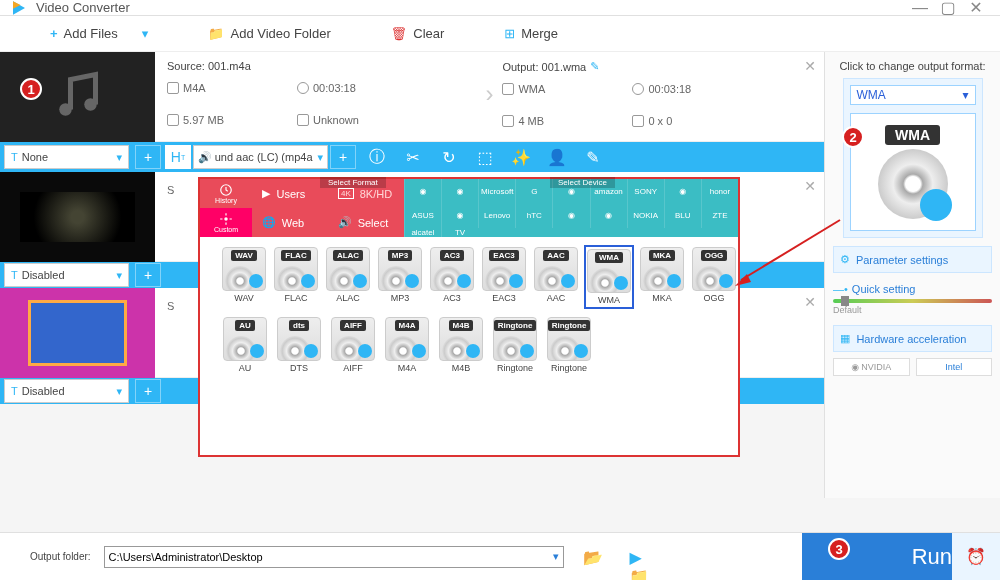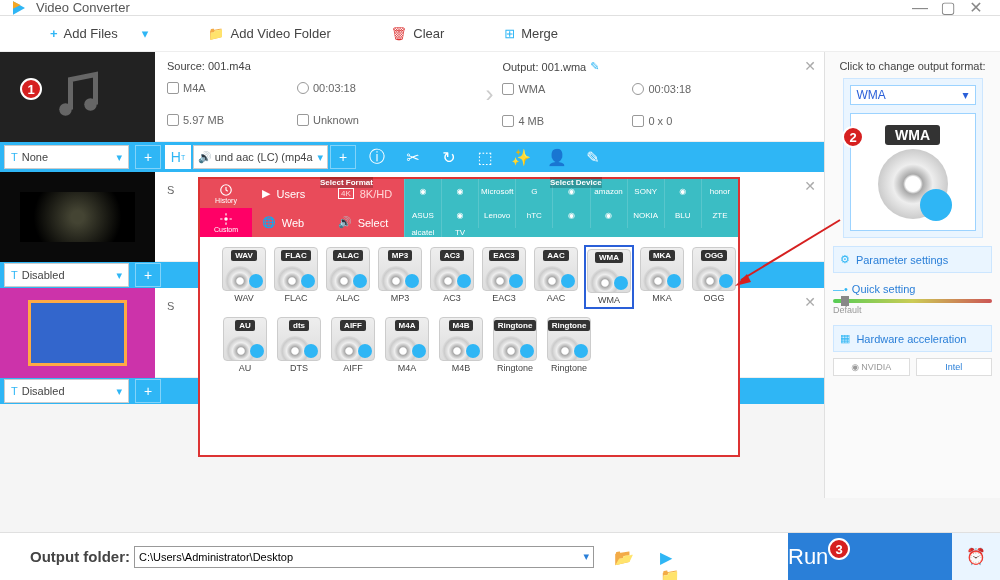--- a/index.html
+++ b/index.html
@@ -47,40 +47,40 @@
 .dev-cell { display: flex; align-items: center; justify-content: center; color: #fff; font-size: 8px; cursor: pointer; border-left: 1px solid rgba(255,255,255,0.15); }
 .popup-formats { flex: 1; padding: 8px 20px; overflow: auto; }
 .fmt-row { display: flex; gap: 4px; margin-bottom: 6px; }
 .fmt-item { width: 50px; display: flex; flex-direction: column; align-items: center; gap: 2px; cursor: pointer; padding: 2px; }
 .fmt-item.sel { border: 2px solid #2a5fd8; }
 .fmt-icon { width: 44px; height: 44px; background: linear-gradient(#eee,#ddd); border: 1px solid #ccc; border-radius: 4px; display: flex; flex-direction: column; align-items: center; justify-content: flex-start; padding-top: 2px; position: relative; overflow: hidden; }
 .fmt-badge { background: #333; color: #fff; font-size: 8px; padding: 1px 4px; border-radius: 2px; font-weight: bold; }
 .fmt-disc { width: 30px; height: 30px; border-radius: 50%; background: radial-gradient(circle,#fff 15%,#aaa 20%,#eee 40%,#ccc 60%,#eee 80%); position: absolute; bottom: -6px; left: 2px; }
 .fmt-note { position: absolute; bottom: 2px; right: 2px; width: 14px; height: 14px; background: #2fb6f5; border-radius: 50%; }
 .fmt-label { font-size: 9px; color: #444; }
-.popup-header-label { position: absolute; top: -2px; font-size: 8px; color: #fff; background: rgba(0,0,0,0.2); padding: 1px 0; font-weight: bold; }
+.popup-header-label { position: absolute; top: -2px; font-size: 8px; color: #fff; background: rgba(0,0,0,0.2); padding: 1px 8px; }
 .right .rlabel { font-size: 11px; color: #444; margin-bottom: 6px; text-align: center; }
 .fmt-preview { width: 140px; height: 160px; margin: 0 auto 8px; border: 1px solid #cce6ff; background: #eaf5ff; padding: 6px; position: relative; }
 .fmt-preview-title { background: #fff; border: 1px solid #9cd3ff; padding: 2px 6px; font-size: 12px; color: #2a5fd8; display: flex; justify-content: space-between; cursor: pointer; }
 .fmt-preview-body { margin-top: 8px; height: 118px; background: #fff; display: flex; align-items: center; justify-content: center; flex-direction: column; border: 1px solid #9cd3ff; }
 .fmt-preview-body .big-badge { background: #333; color: #fff; font-size: 14px; font-weight: bold; padding: 2px 10px; border-radius: 3px; }
 .param-btn { width: 100%; padding: 6px; font-size: 11px; color: #2a7fd8; background: #eaf5ff; border: 1px solid #cce6ff; margin-bottom: 10px; cursor: pointer; display: flex; align-items: center; gap: 6px; }
 .quick-label { font-size: 11px; color: #2a7fd8; display: flex; align-items: center; gap: 4px; margin-bottom: 4px; }
 .slider { width: 100%; height: 4px; background: linear-gradient(90deg,#5c5,#cc5,#c55); border-radius: 2px; margin-bottom: 2px; position: relative; }
 .slider-thumb { position: absolute; left: 8px; top: -3px; width: 8px; height: 10px; background: #888; }
 .default-label { font-size: 9px; color: #999; margin-bottom: 10px; }
 .hw-btn { width: 100%; padding: 6px; font-size: 11px; color: #2a7fd8; background: #eaf5ff; border: 1px solid #cce6ff; cursor: pointer; display: flex; align-items: center; gap: 6px; margin-bottom: 6px; }
 .gpu-row { display: flex; gap: 6px; }
 .gpu-badge { flex: 1; padding: 3px 2px; font-size: 9px; display: flex; align-items: center; justify-content: center; gap: 2px; border: 1px solid #ddd; background: #fff; }
 .bottom { position: absolute; bottom: 0; left: 0; right: 0; height: 48px; background: #fff; border-top: 1px solid #e0e0e0; display: flex; align-items: center; padding: 0 0 0 30px; }
-.out-label { font-size: 15px; color: #444; margin-right: 4px; font-weight: bold; }
+.out-label { font-size: 10px; color: #444; margin-right: 13px; }
 .out-path { width: 460px; height: 22px; border: 1px solid #999; font-size: 11px; padding: 0 4px; display: flex; align-items: center; justify-content: space-between; }
 .folder-icons { display: flex; gap: 28px; margin-left: 20px; }
 .folder-icons .fic { width: 18px; height: 18px; color: #2fb6f5; cursor: pointer; }
-.run-btn { margin-left: auto; width: 164px; height: 48px; background: #2a7fd8; color: #fff; font-size: 22px; display: flex; align-items: center; justify-content: flex-start; cursor: pointer; position: relative; }
+.run-btn { margin-left: auto; width: 150px; height: 48px; background: #2a7fd8; color: #fff; font-size: 22px; display: flex; align-items: center; justify-content: flex-end; cursor: pointer; position: relative; }
 .alarm-btn { width: 48px; height: 48px; background: #eaf5ff; display: flex; align-items: center; justify-content: center; color: #2a7fd8; cursor: pointer; }
 .callout { position: absolute; width: 22px; height: 22px; border-radius: 50%; background: #d62020; border: 2px solid #fff; color: #fff; font-size: 13px; font-weight: bold; display: flex; align-items: center; justify-content: center; z-index: 100; }
 .arrow-overlay { position: absolute; z-index: 90; pointer-events: none; }
 </style>
 </head>
 <body>
 
 <div class="titlebar">
   <svg class="logo" viewBox="0 0 24 24">
       <polygon points="4,3 20,12 4,21" fill="#2fb6f5"></polygon>

